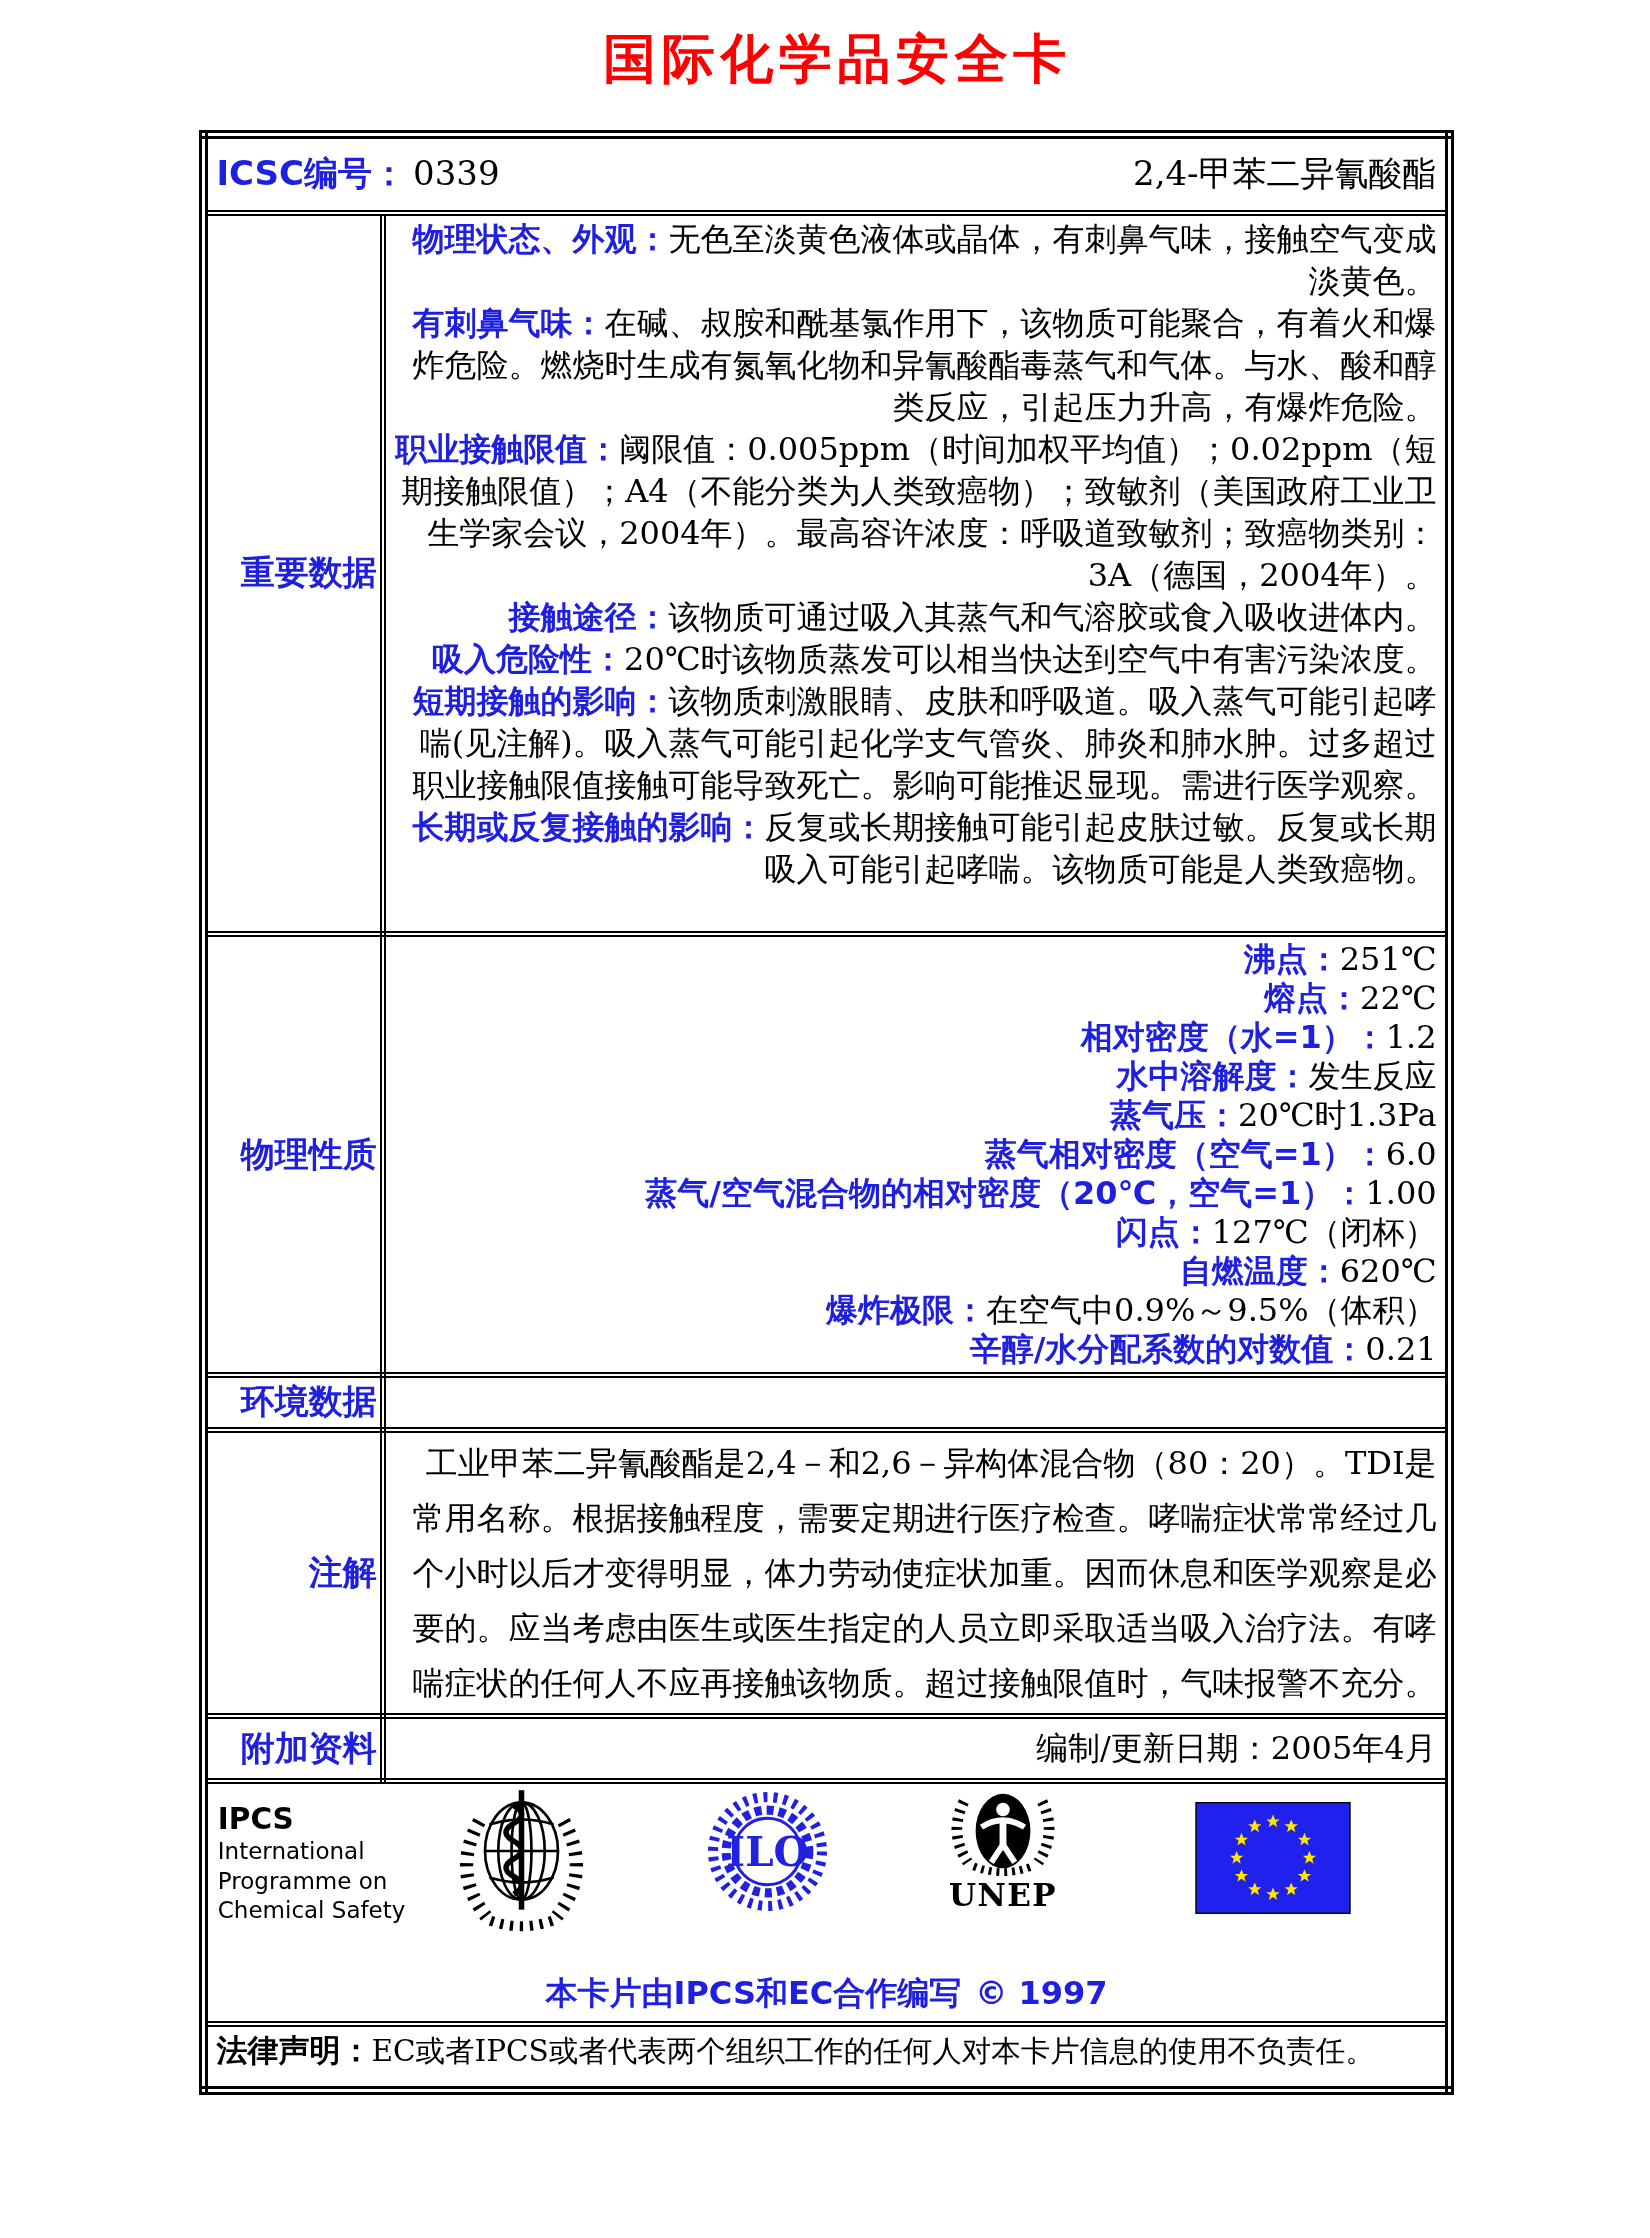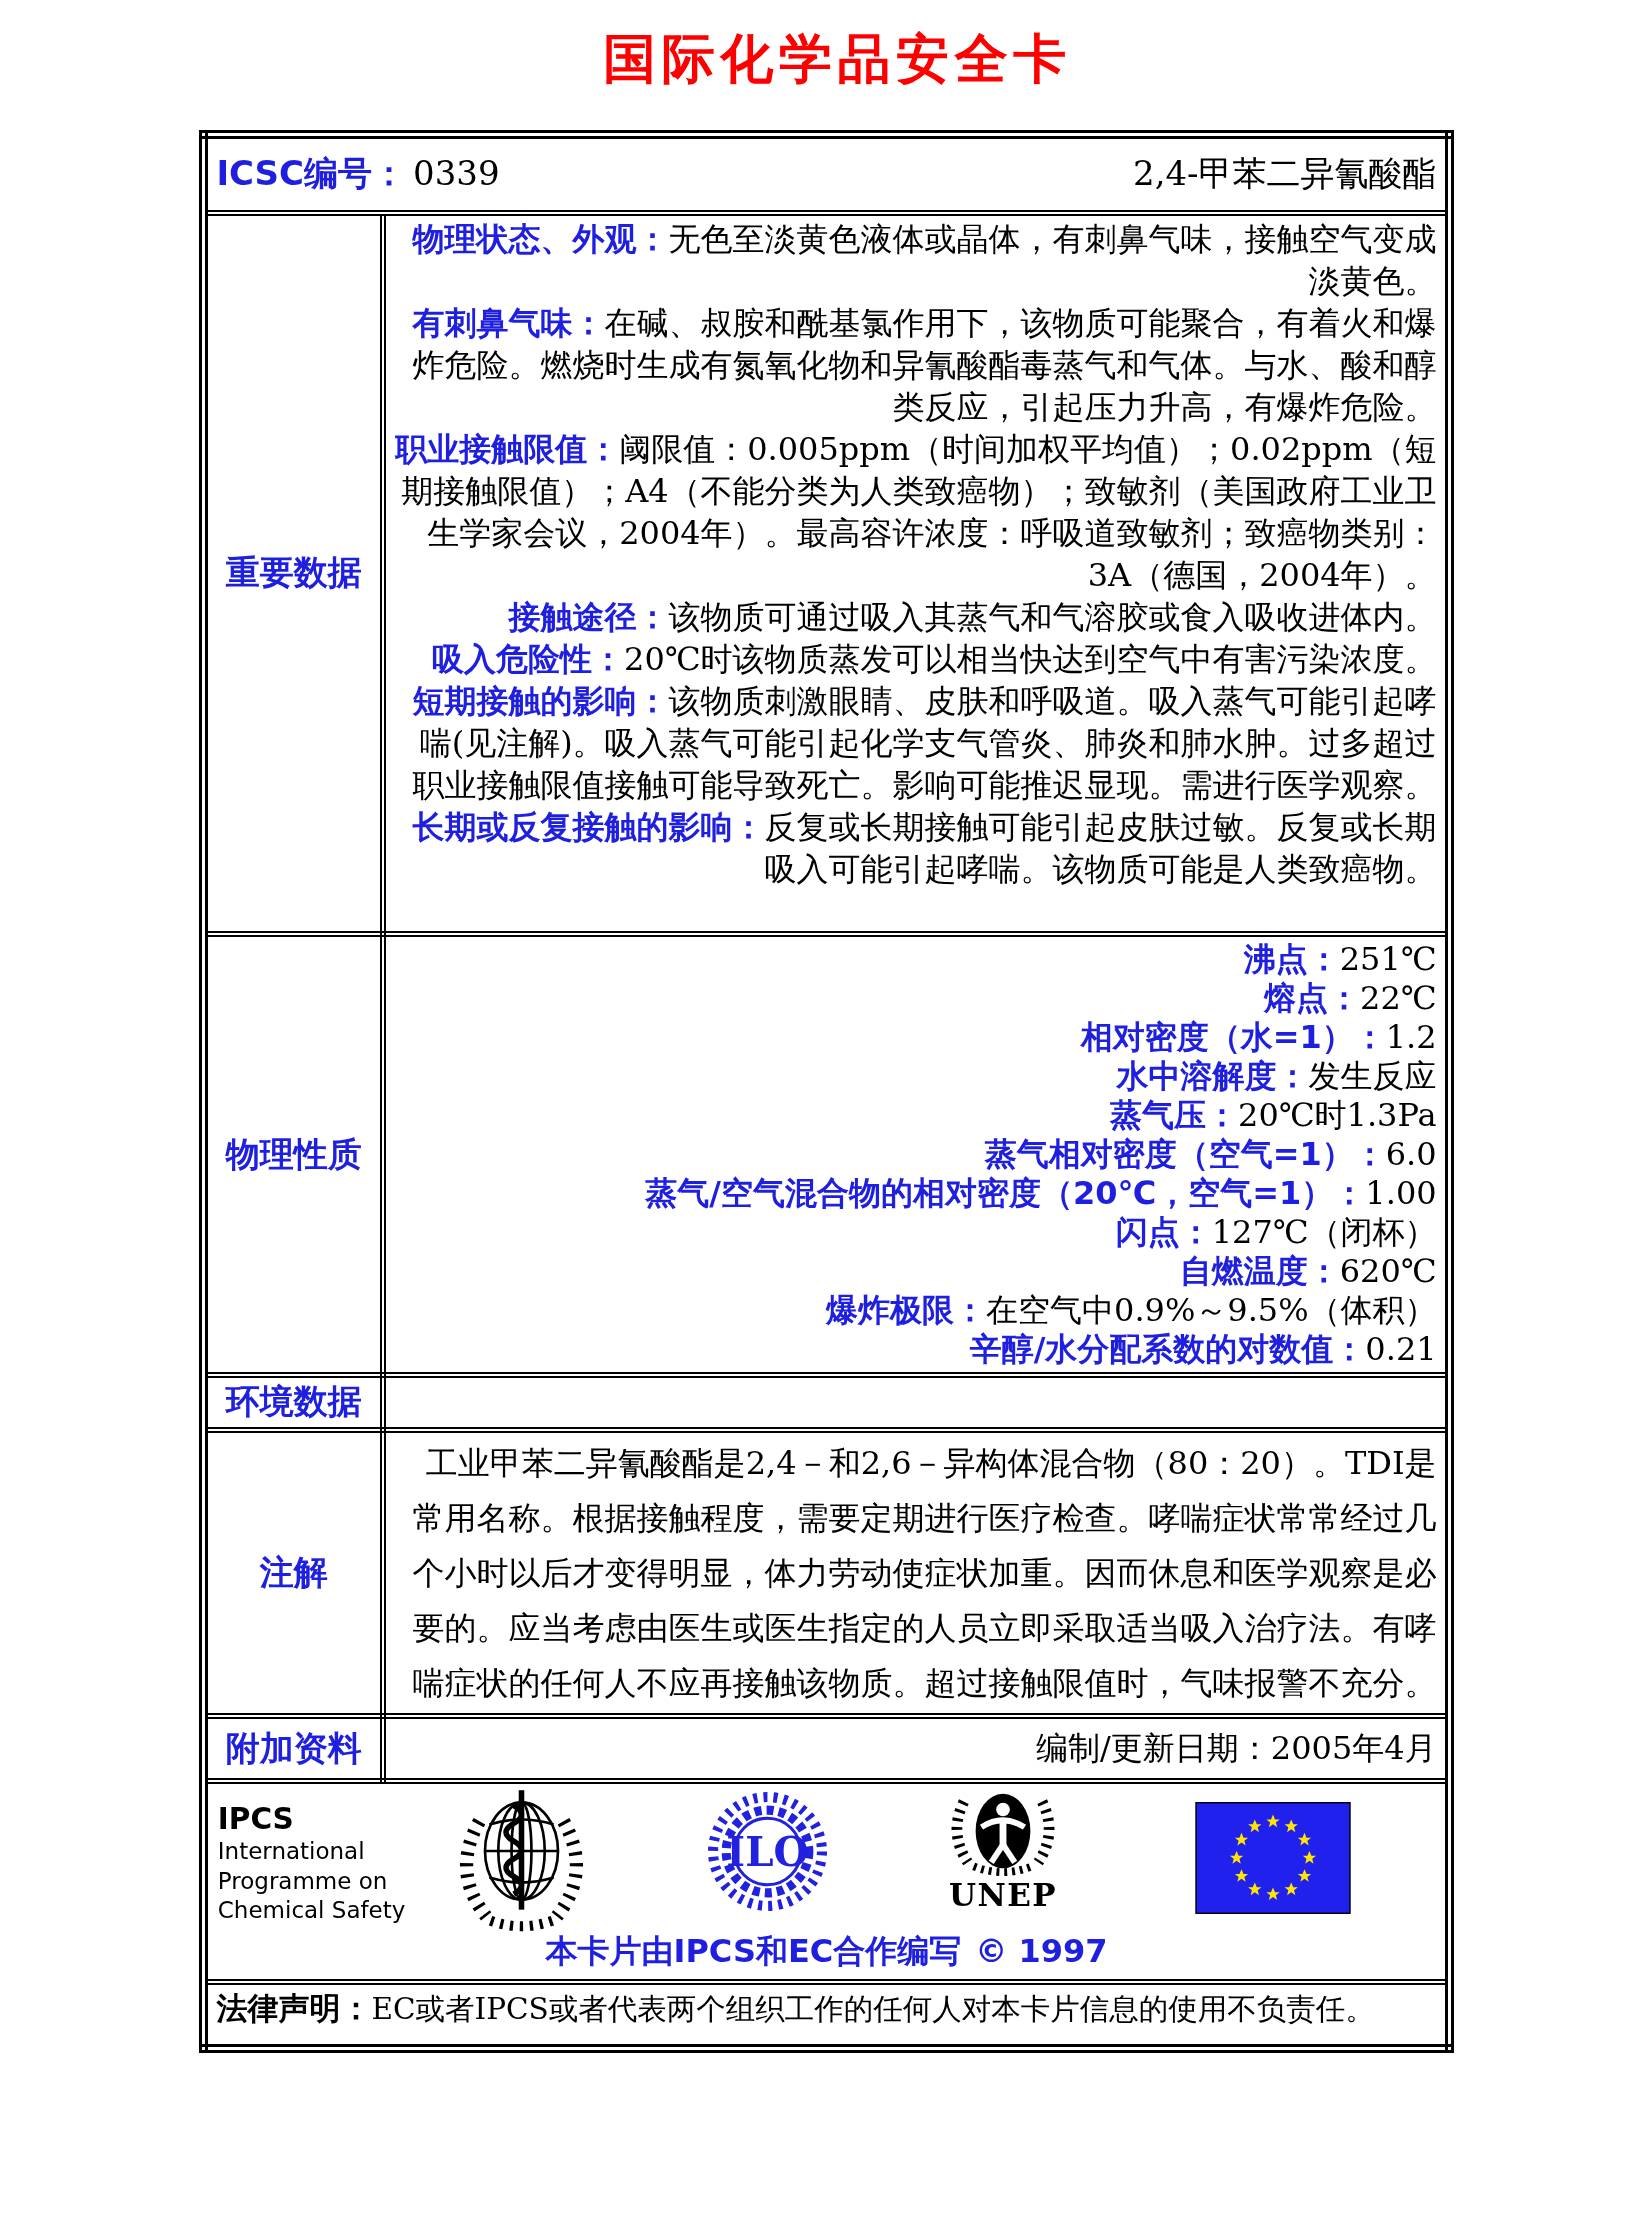--- a/index.html
+++ b/index.html
@@ -6,38 +6,38 @@
   .page{position:relative;width:1650px;height:2239px;background:#fff;overflow:hidden;
         font-family:"DejaVu Serif","Liberation Serif",serif;color:#000;}
   .title{position:absolute;left:210px;top:24px;width:1255px;text-align:center;
          color:#ff0000;font-weight:900;font-size:53px;letter-spacing:5.6px;
          font-family:"DejaVu Sans","Liberation Sans",sans-serif;}
   table.card{position:absolute;left:199px;top:130px;width:1255px;
              border-collapse:collapse;table-layout:fixed;background:#fff;
              border:9px double #000;}
   table.card td{border:6.3px double #000;vertical-align:top;padding:2.8px 8.4px;}
   col.c-label{width:179px;}
-  .label-cell{vertical-align:middle !important;text-align:center;
+  .label-cell{vertical-align:middle !important;text-align:right;
               color:#1f1fe0;font-weight:bold;font-size:34px;padding:1.4px 2.8px !important;
               font-family:"DejaVu Sans","Liberation Sans",sans-serif;}
   .hdr{display:flex;justify-content:space-between;align-items:center;height:100%;}
   .hdr-left .lbl{color:#1f1fe0;font-weight:bold;font-size:34px;
                  font-family:"DejaVu Sans","Liberation Sans",sans-serif;}
   .hdr-left .val{font-size:34px;margin-left:7px;}
   .hdr-right{font-size:34px;}
   .content-cell{font-size:32px;text-align:right;}
   .r-important .content-cell{line-height:42px;}
   .para{margin:0;}
   .fld{color:#1f1fe0;font-weight:bold;
        font-family:"DejaVu Sans","Liberation Sans",sans-serif;}
   .phys-line{line-height:39px;}
   .r-notes .content-cell{line-height:55px;}
   .r-env .content-cell, .r-additional .content-cell{vertical-align:middle;}
   .logos-cell{padding:0 !important;}
-  .logos-wrap{position:relative;height:195px;}
+  .logos-wrap{position:relative;height:237px;}
   .ipcs-block{position:absolute;left:9.8px;top:17px;
               font-family:"DejaVu Sans","Liberation Sans",sans-serif;}
   .ipcs-acro{font-size:29.5px;font-weight:bold;line-height:36px;}
   .ipcs-line{font-size:23px;line-height:29.5px;}
   .logo{position:absolute;}
   .logo-who{left:247px;top:4.2px;}
   .logo-ilo{left:499px;top:7px;}
   .logo-unep{left:736px;top:4.2px;text-align:center;}
   .unep-label{font-family:"DejaVu Serif","Liberation Serif",serif;font-weight:bold;
               font-size:31px;letter-spacing:1.4px;margin-top:-4.2px;}

